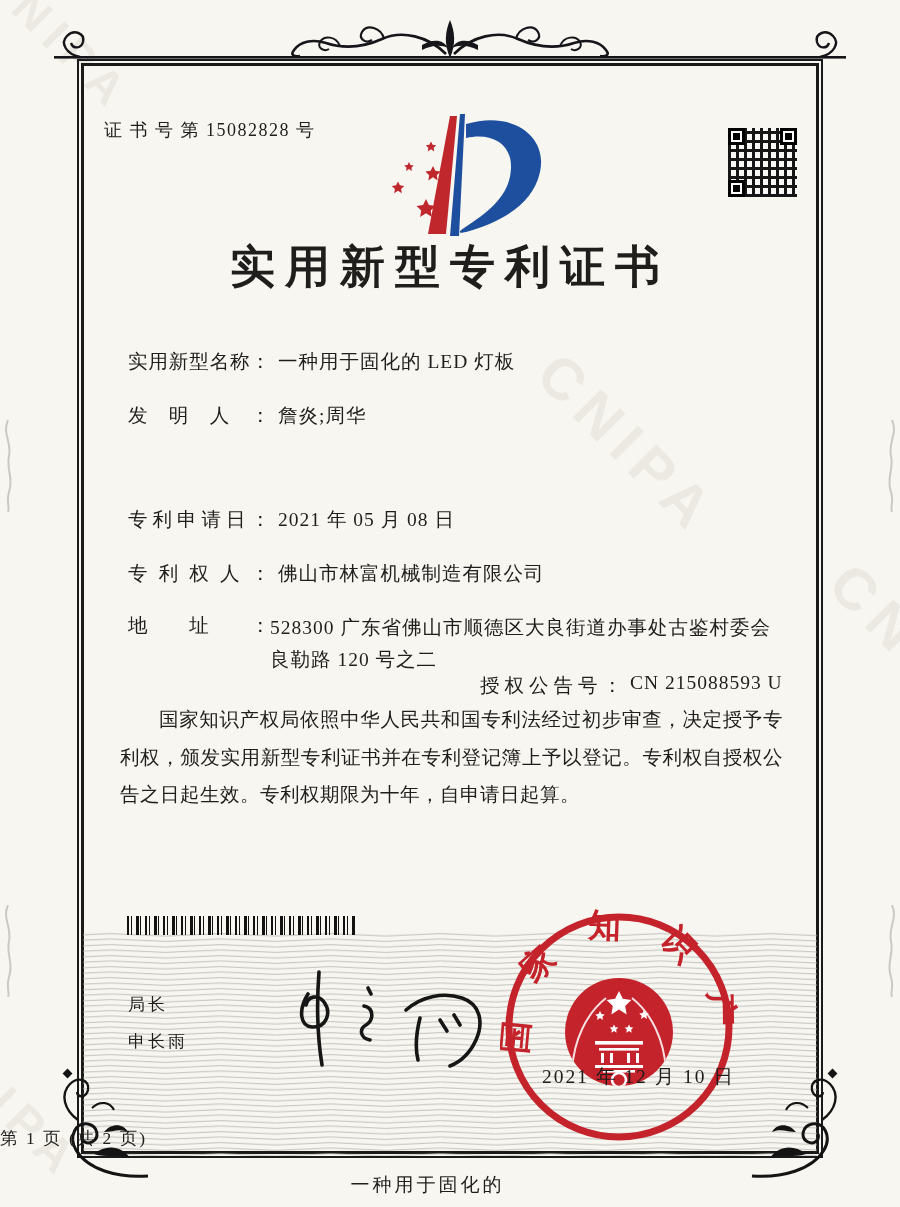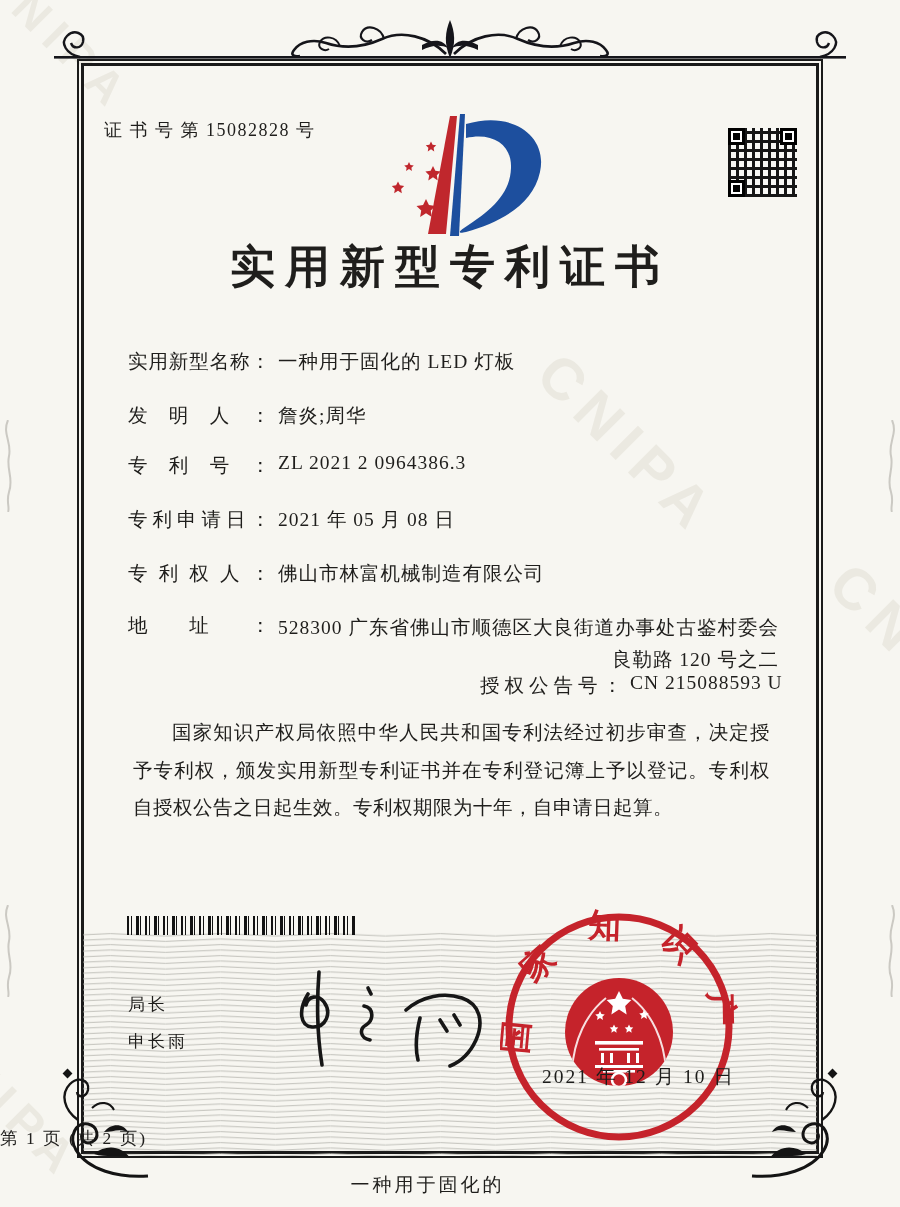--- a/index.html
+++ b/index.html
@@ -27,25 +27,25 @@
   .finder>span{width:7px;height:7px;background:#000;}
   .f-tl{left:0;top:0}.f-tr{right:0;top:0}.f-bl{left:0;bottom:0}
 
   .logo{position:absolute;left:362px;top:110px;z-index:6;}
   .title{position:absolute;left:0;right:0;top:237px;text-align:center;font-size:45px;font-weight:700;
          letter-spacing:10px;z-index:6;}
 
   .field{position:absolute;left:128px;font-size:19.5px;white-space:nowrap;z-index:6;}
   .flabel{display:inline-block;width:142px;text-align:justify;text-align-last:justify;vertical-align:top;}
   .fvalue{margin-left:8px;letter-spacing:1px;}
-  .addrblock{display:inline-block;vertical-align:top;margin-left:8px;line-height:1.62;letter-spacing:1px;white-space:nowrap;text-align:right;}
+  .addrblock{display:inline-block;vertical-align:top;margin-left:0;line-height:1.62;letter-spacing:1px;white-space:nowrap;}
 
   .body-text{position:absolute;left:120px;top:701px;width:663px;font-size:19.5px;line-height:1.93;
              text-align:justify;z-index:6;}
-  .body-text p{margin:13px;text-indent:2em;letter-spacing:0.5px;}
+  .body-text p{margin:0;text-indent:2em;letter-spacing:0.5px;}
 
   .barcode{position:absolute;left:127px;top:916px;width:229px;height:19px;z-index:6;
       background:repeating-linear-gradient(90deg,#121212 0 2px,transparent 2px 4px,#121212 4px 5px,
                  transparent 5px 9px,#121212 9px 12px,transparent 12px 13px,#121212 13px 14px,transparent 14px 18px);}
 
   .waves{position:absolute;left:83px;top:932px;z-index:4;}
 
   .director{position:absolute;left:128px;font-size:17px;letter-spacing:3px;z-index:6;}
   .sig{position:absolute;left:272px;top:968px;z-index:7;}
   .seal{position:absolute;left:500px;top:908px;z-index:7;}
@@ -168,23 +168,20 @@
     </g>
   </svg>
 
   <div class="title">实用新型专利证书</div>
 
   <div class="field" style="top:348px">
     <span class="flabel">实用新型名称：</span><span class="fvalue">一种用于固化的 LED 灯板</span>
   </div>
   <div class="field" style="top:402px">
     <span class="flabel">发明人：</span><span class="fvalue">詹炎;周华</span>
-  </div>
-  <div class="field" style="top:452px">
-    <span class="flabel">专利号：</span><span class="fvalue">ZL 2021 2 0964386.3</span>
   </div>
   <div class="field" style="top:506px">
     <span class="flabel">专利申请日：</span><span class="fvalue">2021 年 05 月 08 日</span>
   </div>
   <div class="field" style="top:560px">
     <span class="flabel">专利权人：</span><span class="fvalue">佛山市林富机械制造有限公司</span>
   </div>
   <div class="field" style="top:612px">
     <span class="flabel">地址：</span><span class="addrblock"><span>528300 广东省佛山市顺德区大良街道办事处古鉴村委会</span><br><span>良勒路 120 号之二</span></span>
   </div>

